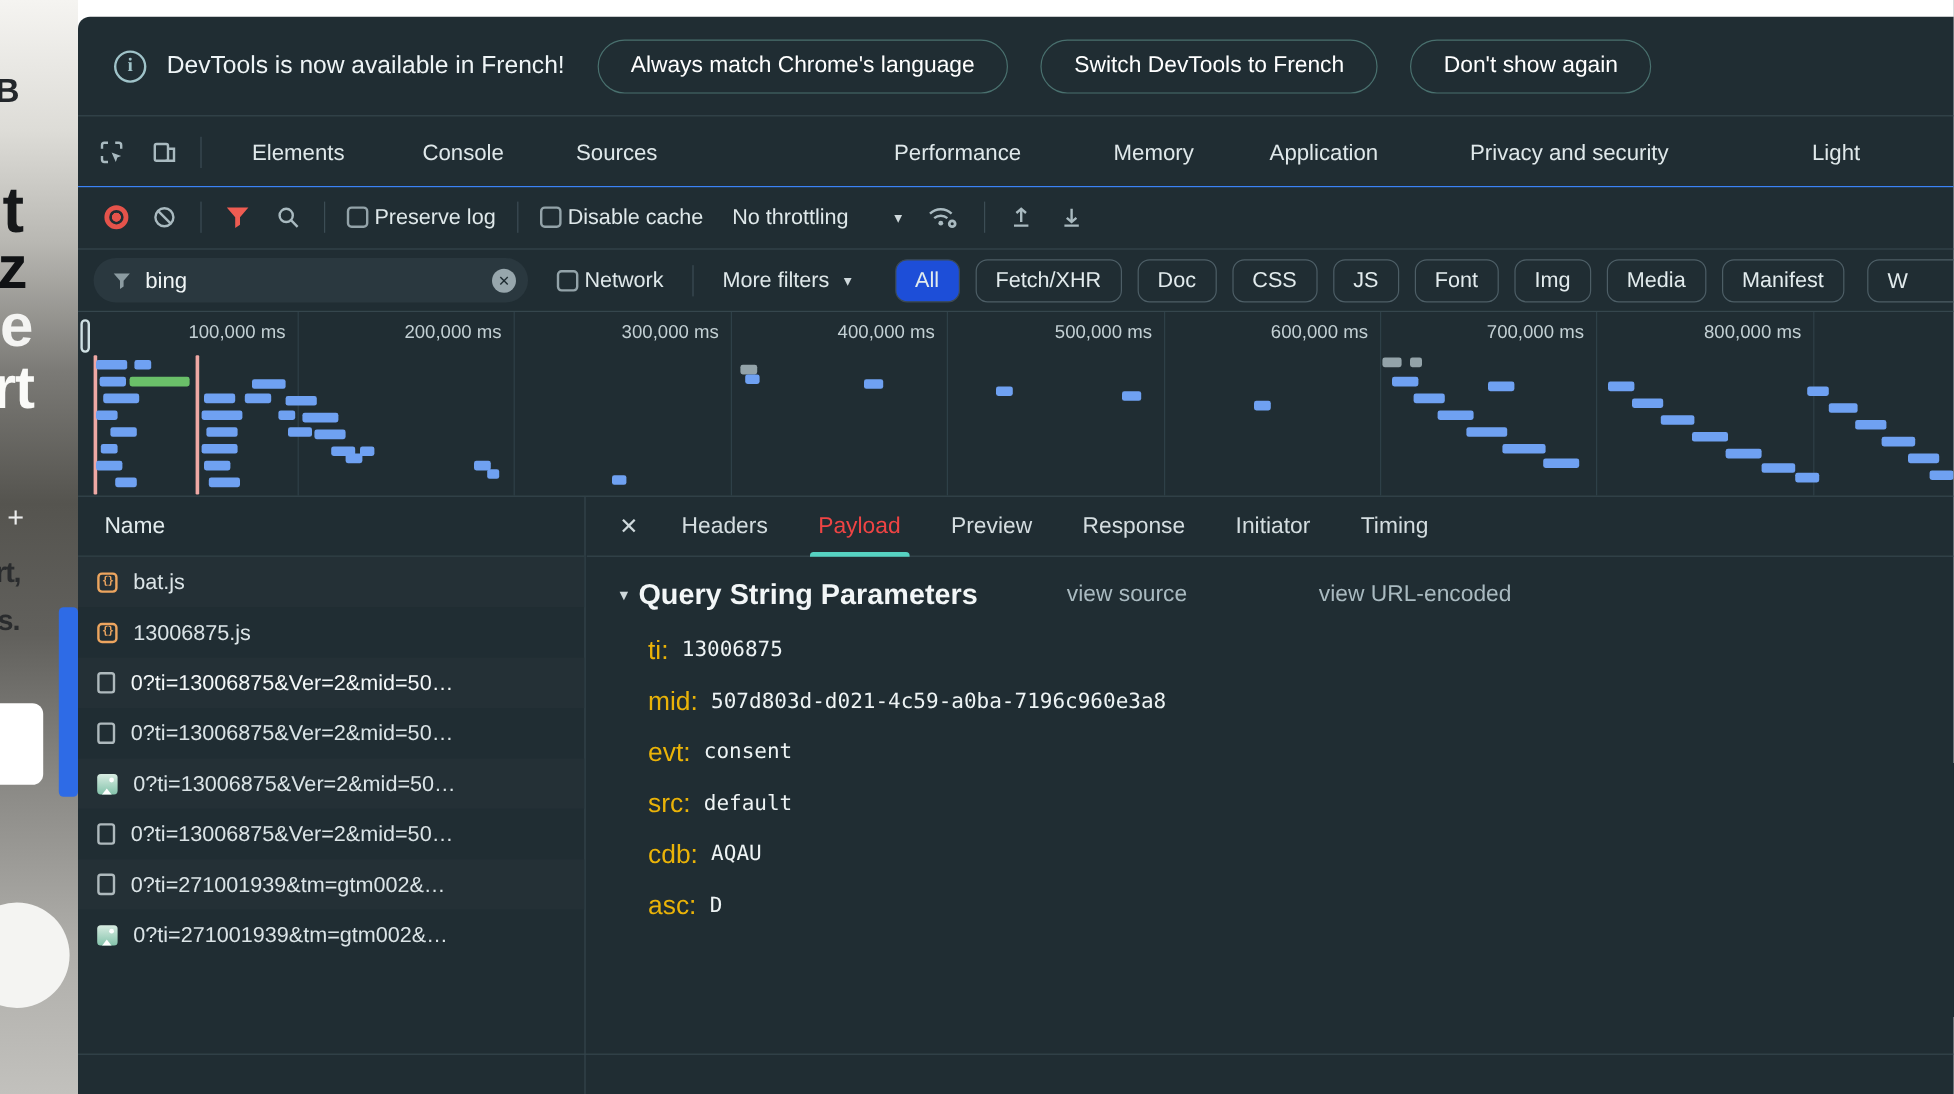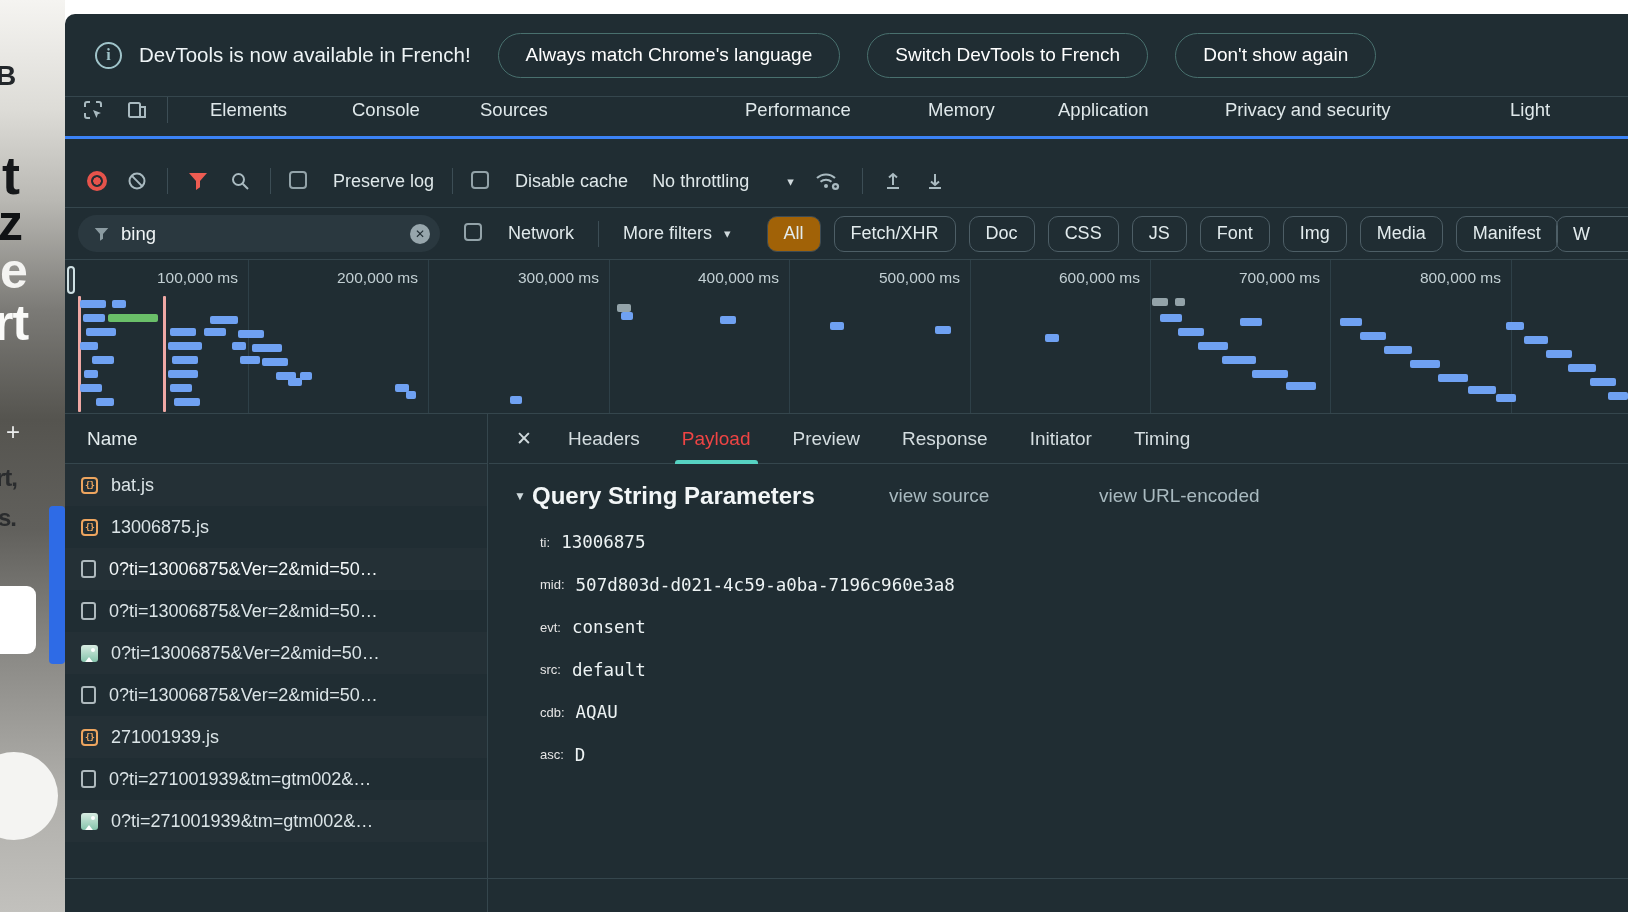--- a/index.html
+++ b/index.html
@@ -30,55 +30,55 @@
   
   .notif{position:absolute;left:0;top:0;width:100%;height:83px;display:flex;align-items:center;
     padding-left:30px;border-bottom:1px solid #35464d}
   .info-icon{width:27px;height:27px;border:2px solid #9fc3c9;border-radius:50%;display:flex;align-items:center;
     justify-content:center;color:#9fc3c9;font:600 16px "Liberation Serif",serif;flex:none}
   .notif-msg{font-size:20.5px;margin-left:17px;color:#eef4f6;white-space:nowrap}
   .pill-btn{height:45px;padding:0 27px;margin-left:27px;border:1px solid #49706e;border-radius:23px;
     background:transparent;color:#ffffff;font-size:19px;font-family:inherit;cursor:pointer;white-space:nowrap}
 
   
-  .tabbar{position:absolute;left:0;top:67px;width:100%;height:58px;border-bottom:3px solid #3b82f6}
+  .tabbar{position:absolute;left:0;top:84px;width:100%;height:58px;border-bottom:1px solid #3b82f6}
   .tb-icon{position:absolute;top:14px;width:32px;height:30px;display:flex;align-items:center;justify-content:center;cursor:pointer}
   .tb-inspect{left:12px}
   .tb-device{left:56px}
   .tabbar .vdiv{position:absolute;left:102px;top:16px}
   .tab{position:absolute;top:0;height:58px;line-height:58px;padding:0 24px;font-size:18.5px;color:#dfe8ea;
     cursor:pointer;white-space:nowrap}
   .tab.selected{color:#56d2c2}
   .tab.selected::after{content:"";position:absolute;left:16px;right:16px;bottom:0;height:4px;background:#56d2c2;
     border-radius:4px 4px 0 0}
 
   
   .nettb{position:absolute;left:0;top:141px;width:100%;height:53px;display:flex;align-items:center;
     padding-left:22px;gap:18px;border-bottom:1px solid #35464d}
   .record{width:20px;height:20px;border-radius:50%;border:4px solid #e5534b;flex:none;cursor:pointer;
     background:radial-gradient(circle,#e5534b 0 3.5px,transparent 4px)}
   .tool{display:flex;align-items:center;justify-content:center;width:24px;height:24px;flex:none;cursor:pointer}
-  .cbgroup{display:flex;align-items:flex-start;gap:26px;font-size:18px;color:#dfe8ea;cursor:pointer;white-space:nowrap}
+  .cbgroup{display:flex;align-items:center;gap:5px;font-size:18px;color:#dfe8ea;cursor:pointer;white-space:nowrap}
   .cbx{width:18px;height:18px;border:2px solid #93a3a9;border-radius:4px;background:transparent;flex:none;cursor:pointer}
   .throttle{display:flex;align-items:center;gap:38px;font-size:18px;color:#dfe8ea;margin-left:6px;cursor:pointer;white-space:nowrap}
   .caret{font-size:13px;color:#cfd9dc}
 
   
   .filterbar{position:absolute;left:0;top:194px;width:100%;height:52px;display:flex;align-items:center;
     padding-left:13px;gap:24px;border-bottom:1px solid #35464d}
   .filter-input{width:362px;height:37px;background:#2a383f;border-radius:19px;display:flex;align-items:center;
     padding:0 10px 0 16px;gap:12px;flex:none;cursor:text}
   .filter-input .q{flex:1;font-size:18.5px;color:#f0f5f6}
   .clear-x{width:20px;height:20px;border-radius:50%;background:#97a6ac;color:#1d2a30;font-size:12px;
     display:flex;align-items:center;justify-content:center;cursor:pointer;flex:none}
   .morefilters{display:flex;align-items:center;gap:12px;font-size:18px;color:#dfe8ea;cursor:pointer;white-space:nowrap}
   .chips{display:flex;align-items:center;gap:13px;margin-left:12px}
   .chip{height:36px;padding:0 16px;border:1px solid #4d5e66;border-radius:10px;display:flex;align-items:center;
     font-size:18px;color:#e2ebed;cursor:pointer;white-space:nowrap}
-  .chip.selected{background:#a16207;border-color:#3d4b54}
+  .chip.selected{background:#1d4ed8;border-color:#3d4b54}
   .chip.clipped{position:absolute;left:1491px;top:8px;width:92px;justify-content:flex-start}
 
   
   .overview{position:absolute;left:0;top:246px;width:100%;height:154px;border-bottom:1px solid #35464d;cursor:pointer}
   .ovgrid{position:absolute;top:0;bottom:0;width:1px;background:#2e4048}
   .tick{position:absolute;top:9px;width:105px;text-align:right;font-size:15.5px;color:#c3d0d4}
   .ovhandle{position:absolute;left:2px;top:6px;width:8px;height:28px;border:2px solid #cfe0e3;border-radius:4px;
     background:rgba(255,255,255,.08);cursor:ew-resize}
   .wbar{position:absolute;height:8px;border-radius:2px;background:#6fa1f2}
   .wbar.g{background:#6abf69}
@@ -115,21 +115,21 @@
     border-radius:3px 3px 0 0}
   .dcontent{position:relative}
   .secrow{position:relative;height:44px;margin-top:10px;display:flex;align-items:center}
   .seccaret{position:absolute;left:25px;font-size:12px;color:#cfd9dc;cursor:pointer}
   .sectitle{margin-left:43px;font-size:24px;font-weight:bold;color:#f2f6f7;cursor:pointer}
   .viewlink{position:absolute;font-size:19px;color:#a9bac0;cursor:pointer}
   .viewsrc{left:400px}
   .viewurl{left:610px}
   .params{margin-top:3px}
   .param{height:42.5px;display:flex;align-items:center;padding-left:51px}
-  .pkey{font-size:13px;color:#e5e5e5;margin-right:11px;white-space:pre}
+  .pkey{font-size:22px;color:#eab308;margin-right:11px;white-space:pre}
   .pval{font-family:"DejaVu Sans Mono",monospace;font-size:17.5px;color:#edf3f4;white-space:pre}
 </style>
 </head>
 <body>
 
 <div class="page-edge">
   <span class="frag f0">B</span>
   <span class="frag f1">t</span>
   <span class="frag f2">z</span>
   <span class="frag f3">e</span>
@@ -373,24 +373,20 @@
         </div>
         <div class="req">
           <span class="icon-img"></span>
           <span class="reqname">0?ti=13006875&amp;Ver=2&amp;mid=50…</span>
         </div>
         <div class="req">
           <span class="icon-doc"></span>
           <span class="reqname">0?ti=13006875&amp;Ver=2&amp;mid=50…</span>
         </div>
         <div class="req">
-          <span class="icon-js"></span>
-          <span class="reqname">271001939.js</span>
-        </div>
-        <div class="req">
           <span class="icon-doc"></span>
           <span class="reqname">0?ti=271001939&amp;tm=gtm002&amp;…</span>
         </div>
         <div class="req">
           <span class="icon-img"></span>
           <span class="reqname">0?ti=271001939&amp;tm=gtm002&amp;…</span>
         </div>
       </div>
     </div>
 

